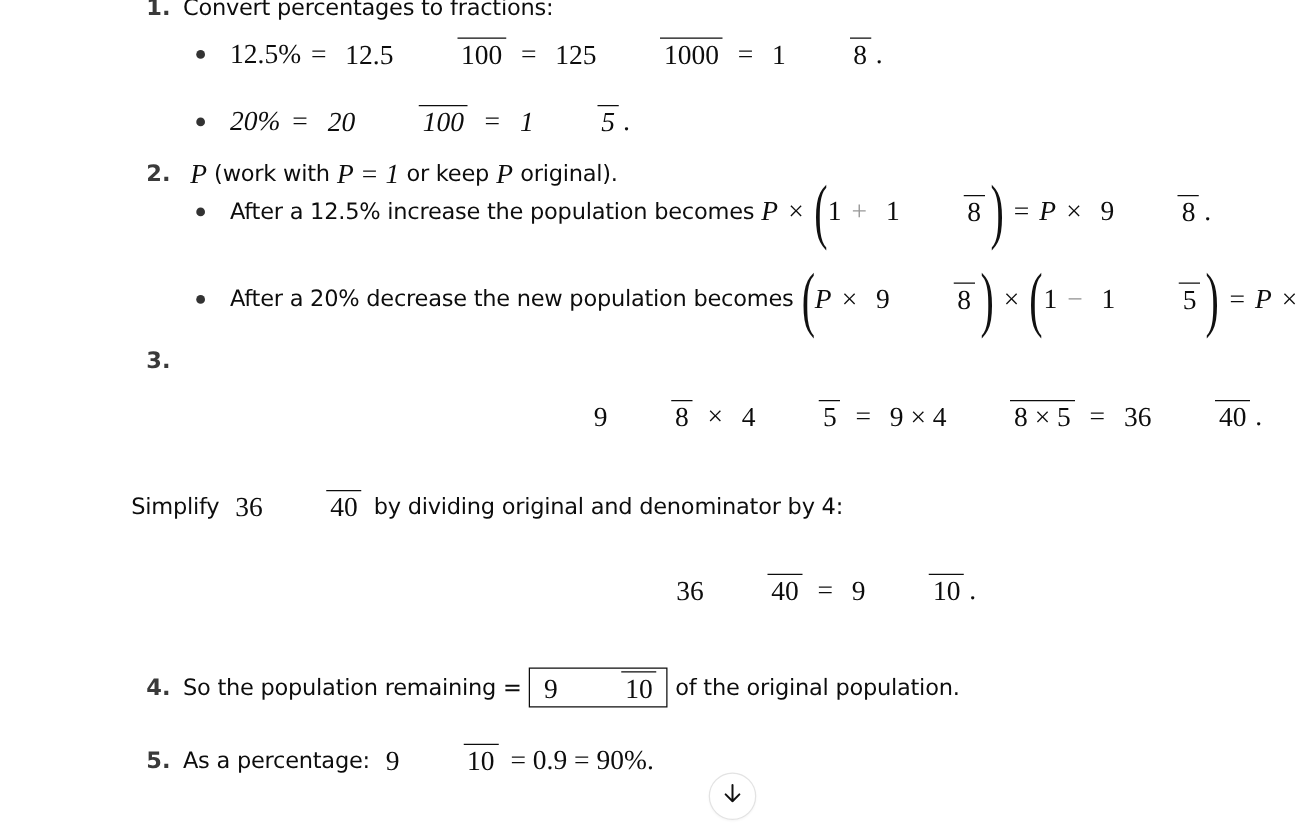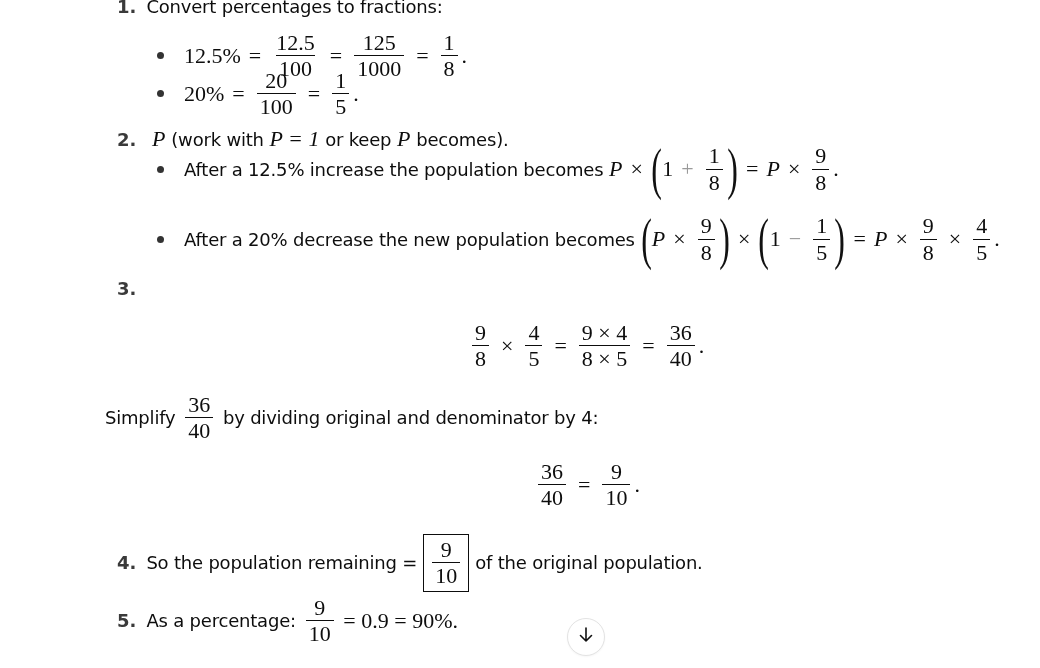--- a/index.html
+++ b/index.html
@@ -6,22 +6,22 @@
   body { width:1040px; height:668px; position:relative; overflow:hidden;
          font-family:"DejaVu Sans", sans-serif; color:#0d0d0d; font-size:18px; }
   .row { position:absolute; white-space:nowrap; display:flex; align-items:center; }
   .txt { font-family:"DejaVu Sans", sans-serif; font-size:18px; letter-spacing:-0.2px; }
   .num { font-weight:bold; color:#3a3a3a; font-size:18px; margin-right:10px; }
   .bullet { display:inline-block; width:7px; height:7px; border-radius:50%; background:#333; margin-right:20px; }
   .m { font-family:"Liberation Serif", "DejaVu Serif", serif; font-size:22px; }
   .mi { font-family:"Liberation Serif", "DejaVu Serif", serif; font-style:italic; font-size:22px; }
   .op { font-family:"Liberation Serif", "DejaVu Serif", serif; font-size:22px; margin:0 8px; }
   .opg { color:#9a9a9a; }
-  .frac { display:inline-flex; flex-direction:column; align-items:center; vertical-align:middle; margin:0 4px;
-          font-family:"Liberation Serif", "DejaVu Serif", serif; font-size:22px; line-height:1.15; }
+  .frac { display:inline-flex; flex-direction:row; align-items:center; vertical-align:middle; margin:0 4px;
+          font-family:"Liberation Serif", "DejaVu Serif", serif; font-size:22px; line-height:1.15;gap:48px; }
   .frac .n { padding:0 3px; }
   .frac .d { border-top:1.3px solid #0d0d0d; padding:0 3px; }
   .paren { font-family:"Liberation Serif", "DejaVu Serif", serif; font-size:58px; font-weight:100;
            transform:scaleX(0.55); display:inline-block; line-height:1; margin:0 -4px; color:#111; }
   .boxed { border:1.3px solid #0d0d0d; padding:2px 4px; margin:0 6px; display:inline-flex; }
   .scroll-btn { position:absolute; left:567px; top:618px; width:36px; height:36px; border-radius:50%;
                 border:1px solid #e3e3e3; background:#fff; display:flex; align-items:center; justify-content:center;
                 box-shadow:0 1px 2px rgba(0,0,0,0.04); }
 </style>
 </head>
@@ -44,21 +44,21 @@
       <span class="n">125</span>
       <span class="d">1000</span>
     </span>
   <span class="op">=</span>
   <span class="frac">
       <span class="n">1</span>
       <span class="d">8</span>
     </span>
   <span class="m">.</span>
 </div>
-<div class="row" style="left:157px; top:68px;">
+<div class="row" style="left:157px; top:84px;font-style:italic;">
   <span class="bullet"></span>
   <span class="m">20%</span>
   <span class="op">=</span>
   <span class="frac">
       <span class="n">20</span>
       <span class="d">100</span>
     </span>
   <span class="op">=</span>
   <span class="frac">
       <span class="n">1</span>
@@ -68,21 +68,21 @@
 </div>
 
 <div class="row" style="left:117px; top:126px;">
   <span class="num">2.</span>
   &nbsp;
   <span class="mi">P</span>&nbsp;
   <span class="txt">(work with</span>&nbsp;
   <span class="mi">P = 1</span>&nbsp;
   <span class="txt">or keep</span>&nbsp;
   <span class="mi">P</span>&nbsp;
-  <span class="txt">becomes).</span>
+  <span class="txt">original).</span>
 </div>
 <div class="row" style="left:157px; top:140px;justify-content:flex-end;">
   <span class="bullet"></span>
   <span class="txt">After a 12.5% increase the population becomes</span>&nbsp;
   <span class="mi">P</span>
   <span class="op">×</span>
   <span class="paren">(</span>
   <span class="m">1</span>
   <span class="op opg">+</span>
   <span class="frac">

